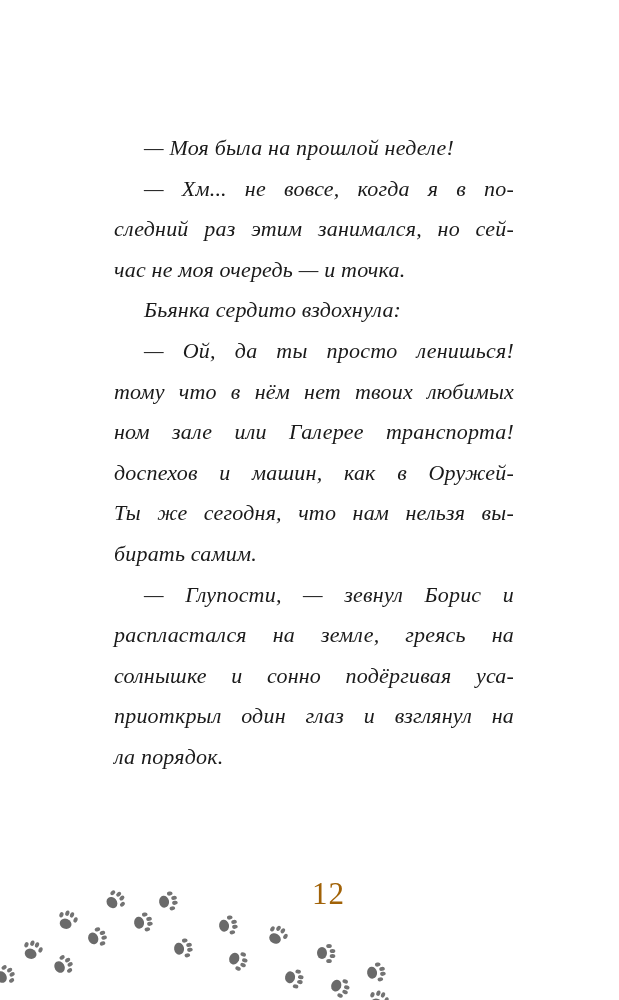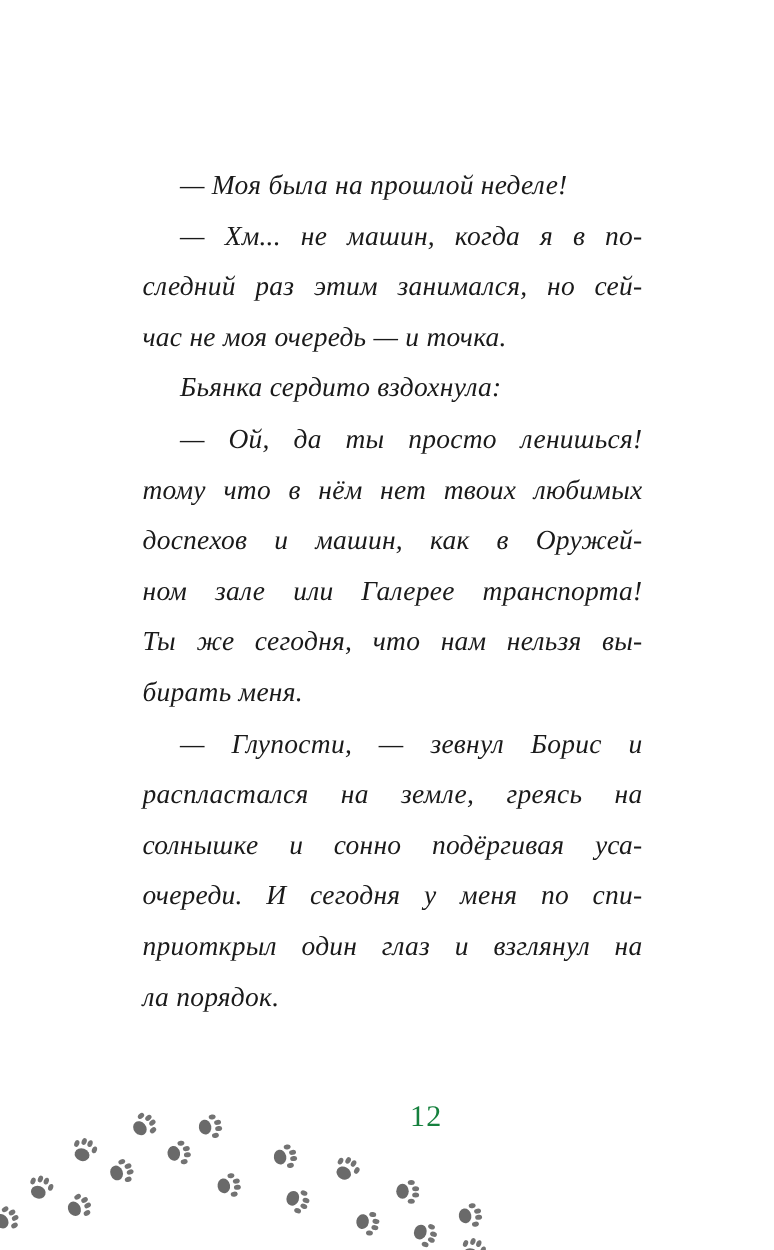--- a/index.html
+++ b/index.html
@@ -33,25 +33,25 @@
       font-style: italic;
     }
     .line.indent {
       padding-left: 30px;
     }
     .line.last {
       text-align-last: left;
     }
     .page-number {
       position: absolute;
-      left: 328px;
+      left: 312px;
       top: 879px;
-      font-size: 24px;
+      font-size: 31px;
       line-height: 30px;
-      color: #15803d;
+      color: #a16207;
       letter-spacing: 1px;
     }
     .paws {
       position: absolute;
       left: 0;
       top: 0;
       width: 619px;
       height: 1000px;
       pointer-events: none;
     }
@@ -59,34 +59,33 @@
       position: absolute;
       width: 24px;
       height: 22px;
     }
   </style>
 </head>
 <body>
 
 <div class="page-text">
   <span class="line indent last">— Моя была на прошлой неделе!</span>
-  <span class="line indent">— Хм... не машин, когда я в по-</span>
+  <span class="line indent">— Хм... не вовсе, когда я в по-</span>
   <span class="line">следний раз этим занимался, но сей-</span>
   <span class="line last">час не моя очередь — и точка.</span>
   <span class="line indent last">Бьянка сердито вздохнула:</span>
   <span class="line indent">— Ой, да ты просто ленишься!</span>
   <span class="line">тому что в нём нет твоих любимых</span>
+  <span class="line">ном зале или Галерее транспорта!</span>
   <span class="line">доспехов и машин, как в Оружей-</span>
-  <span class="line">ном зале или Галерее транспорта!</span>
   <span class="line">Ты же сегодня, что нам нельзя вы-</span>
-  <span class="line last">бирать меня.</span>
+  <span class="line last">бирать самим.</span>
   <span class="line indent">— Глупости, — зевнул Борис и</span>
   <span class="line">распластался на земле, греясь на</span>
   <span class="line">солнышке и сонно подёргивая уса-</span>
-  <span class="line">очереди. И сегодня у меня по спи-</span>
   <span class="line">приоткрыл один глаз и взглянул на</span>
   <span class="line last">ла порядок.</span>
 </div>
 
 <div class="page-number">12</div>
 
 <div class="paws" id="paws">
     <div class="paw" style="left: -7px; top: 964px; transform: rotate(60deg);"><svg width="24" height="22" viewBox="0 0 24 22">
         <ellipse cx="12" cy="15" rx="6" ry="5" fill="#5a5a5a" opacity="0.9"></ellipse>
         <ellipse cx="5" cy="8" rx="2" ry="2.8" fill="#5a5a5a" opacity="0.85"></ellipse>

